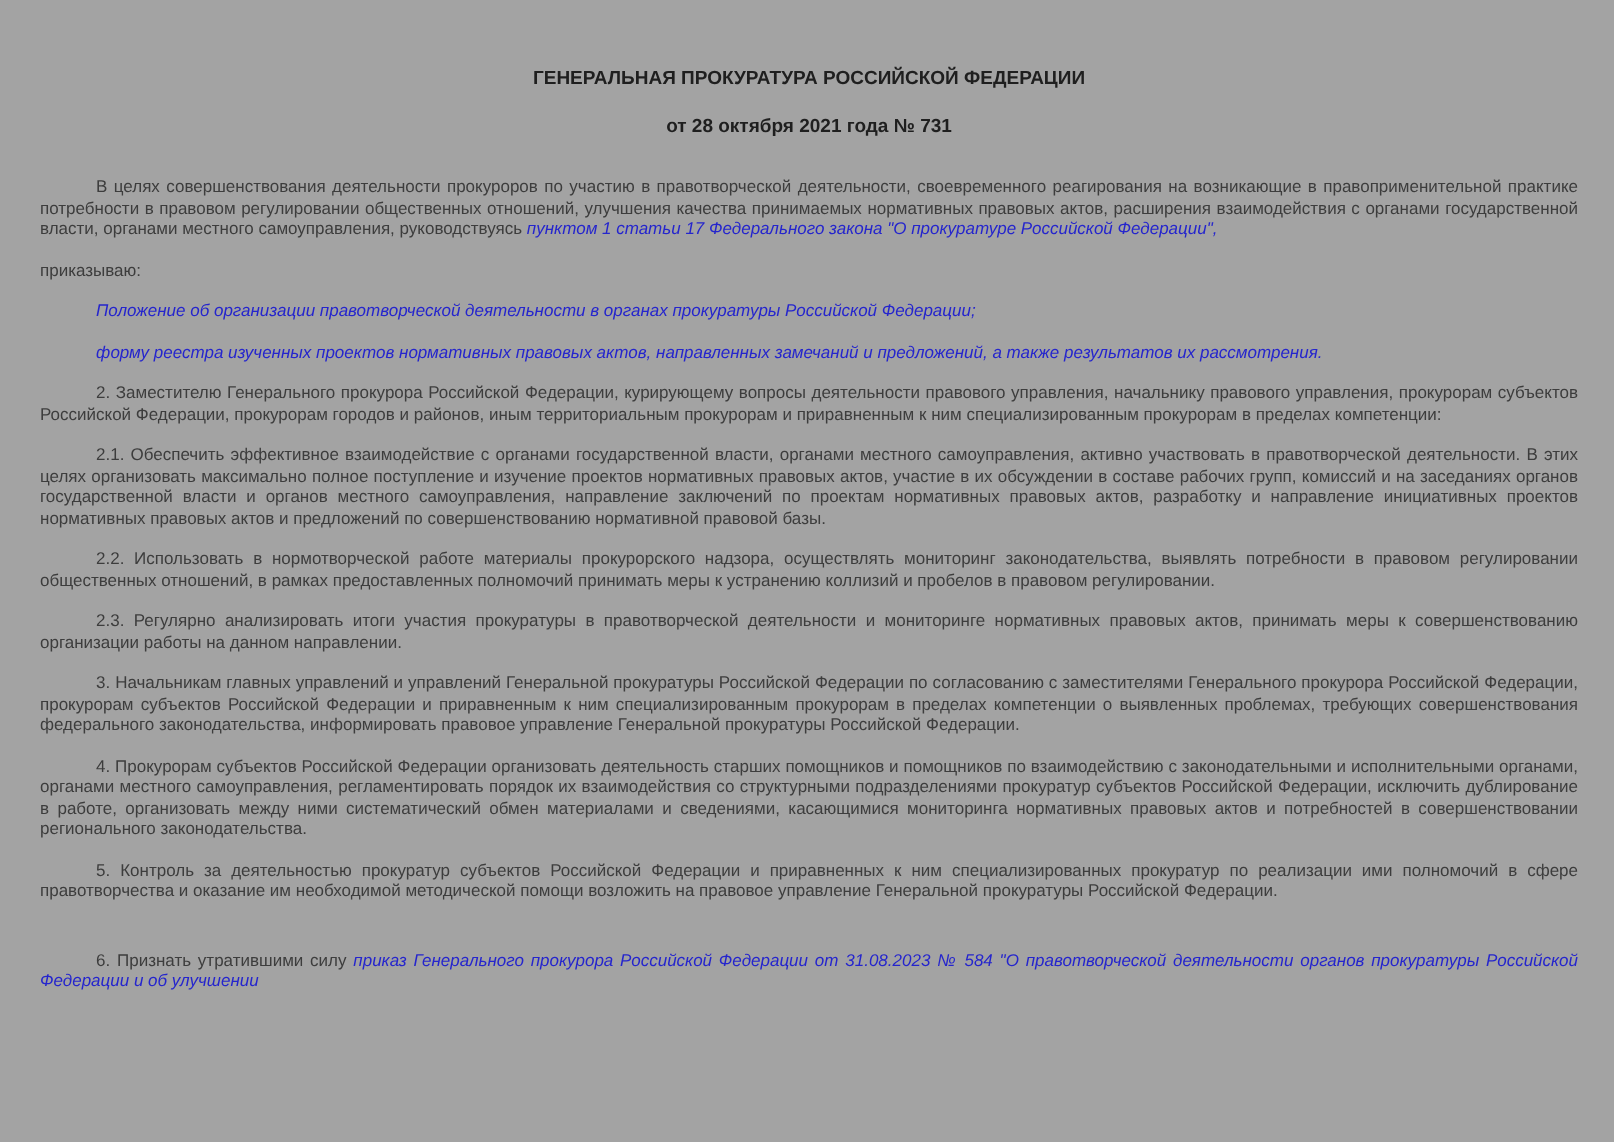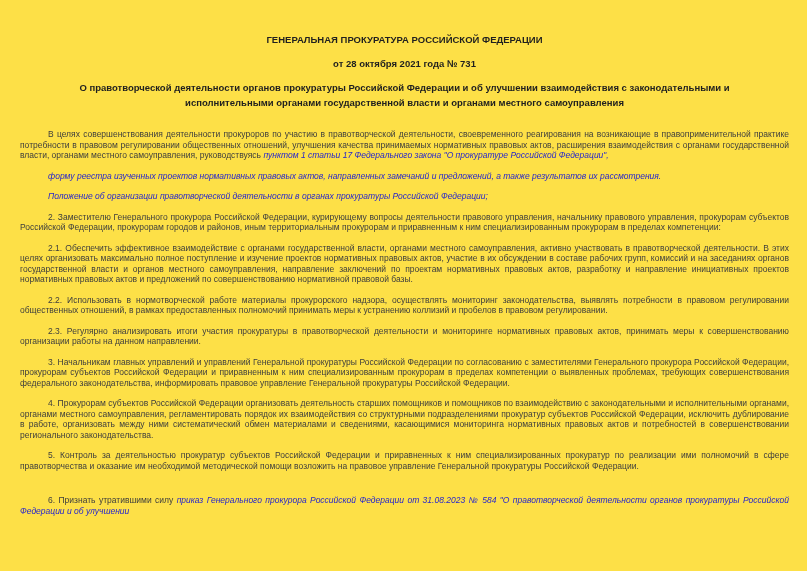--- a/index.html
+++ b/index.html
@@ -11,21 +11,21 @@
     width: 807px;
     height: 571px;
     overflow: hidden;
     font-family: "Liberation Sans", sans-serif;
   }
   .page {
     box-sizing: border-box;
     width: 807px;
     height: 571px;
     padding: 34px 18px 0 20px;
-    background: #fde047;
+    background: #a3a3a3;
     color: #3d3d3d;
   }
   .doc-header {
     text-align: center;
     font-weight: bold;
     color: #1f1f1f;
   }
   .org-line    { font-size: 9.5px; line-height: 11px; }
   .type-line   { font-size: 9.5px; line-height: 11px; margin-top: 12px; }
   .date-line   { font-size: 9.5px; line-height: 11px; margin-top: 13px; }
@@ -47,32 +47,32 @@
   .last { margin-bottom: 0; margin-top: 24px; }
 </style>
 </head>
 <body>
 
 <div class="page">
 
   <div class="doc-header">
     <div class="org-line">ГЕНЕРАЛЬНАЯ ПРОКУРАТУРА РОССИЙСКОЙ ФЕДЕРАЦИИ</div>
     <div class="date-line">от 28 октября 2021 года № 731</div>
-    <div class="title-line">О правотворческой деятельности органов прокуратуры Российской Федерации и об улучшении взаимодействия с законодательными и исполнительными органами государственной власти и органами местного самоуправления</div>
   </div>
 
   <div class="doc-body">
 
     <p class="para indent"><span>В целях совершенствования деятельности прокуроров по участию в правотворческой деятельности, своевременного реагирования на возникающие в правоприменительной практике потребности в правовом регулировании общественных отношений, улучшения качества принимаемых нормативных правовых актов, расширения взаимодействия с органами государственной власти, органами местного самоуправления, руководствуясь </span><a class="doc-link">пунктом 1 статьи 17 Федерального закона "О прокуратуре Российской Федерации",</a></p>
 
+    <p class="para">приказываю:</p>
 
 
+    <p class="para indent"><a class="doc-link">Положение об организации правотворческой деятельности в органах прокуратуры Российской Федерации;</a></p>
+
     <p class="para indent"><a class="doc-link">форму реестра изученных проектов нормативных правовых актов, направленных замечаний и предложений, а также результатов их рассмотрения.</a></p>
-
-    <p class="para indent"><a class="doc-link">Положение об организации правотворческой деятельности в органах прокуратуры Российской Федерации;</a></p>
 
     <p class="para indent">2. Заместителю Генерального прокурора Российской Федерации, курирующему вопросы деятельности правового управления, начальнику правового управления, прокурорам субъектов Российской Федерации, прокурорам городов и районов, иным территориальным прокурорам и приравненным к ним специализированным прокурорам в пределах компетенции:</p>
 
     <p class="para indent">2.1. Обеспечить эффективное взаимодействие с органами государственной власти, органами местного самоуправления, активно участвовать в правотворческой деятельности. В этих целях организовать максимально полное поступление и изучение проектов нормативных правовых актов, участие в их обсуждении в составе рабочих групп, комиссий и на заседаниях органов государственной власти и органов местного самоуправления, направление заключений по проектам нормативных правовых актов, разработку и направление инициативных проектов нормативных правовых актов и предложений по совершенствованию нормативной правовой базы.</p>
 
     <p class="para indent">2.2. Использовать в нормотворческой работе материалы прокурорского надзора, осуществлять мониторинг законодательства, выявлять потребности в правовом регулировании общественных отношений, в рамках предоставленных полномочий принимать меры к устранению коллизий и пробелов в правовом регулировании.</p>
 
     <p class="para indent">2.3. Регулярно анализировать итоги участия прокуратуры в правотворческой деятельности и мониторинге нормативных правовых актов, принимать меры к совершенствованию организации работы на данном направлении.</p>
 
     <p class="para indent">3. Начальникам главных управлений и управлений Генеральной прокуратуры Российской Федерации по согласованию с заместителями Генерального прокурора Российской Федерации, прокурорам субъектов Российской Федерации и приравненным к ним специализированным прокурорам в пределах компетенции о выявленных проблемах, требующих совершенствования федерального законодательства, информировать правовое управление Генеральной прокуратуры Российской Федерации.</p>

